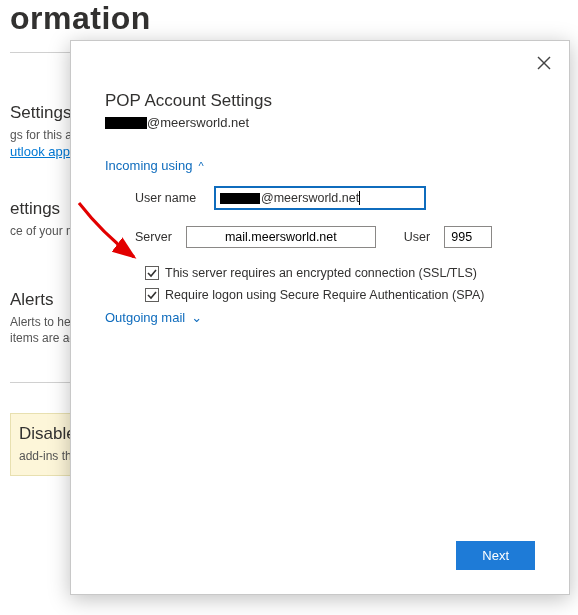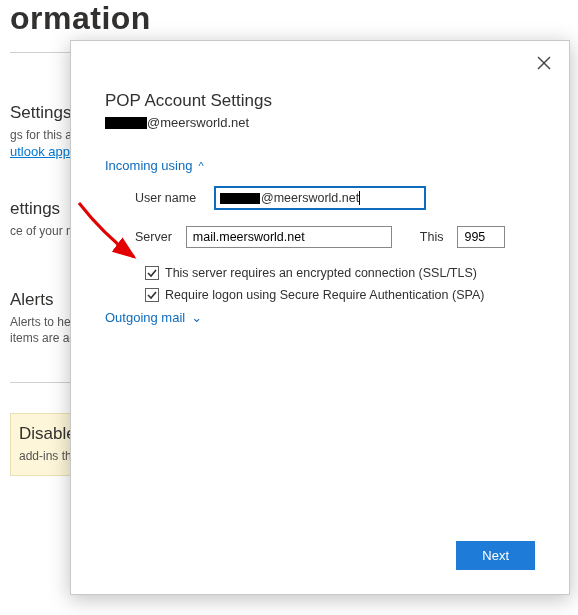--- a/index.html
+++ b/index.html
@@ -258,22 +258,22 @@
       <span class="redact"></span>
       <span class="username-text">@meersworld.net</span>
       <span class="cursor-bar"></span>
     </div>
   </div>
 
 
 
   <div class="server-row">
     <span class="lbl">Server</span>
-    <input class="text-input" style="width: 206px;" value="mail.meersworld.net">
-    <span class="lbl" style="margin-left:14px">This</span>
+    <input class="text-input" style="width: 190px; text-align: center;" value="mail.meersworld.net">
+    <span class="lbl" style="margin-left:14px">User</span>
     <input class="text-input" style="width: 48px;" value="995">
   </div>
 
   <div class="chk-row ind">
     <span class="chk">
       <svg viewBox="0 0 10 10">
           <polyline points="1,5 4,8 9,2" fill="none" stroke="#323130" stroke-width="1.6"></polyline>
         </svg>
     </span>
     <span>This server requires an encrypted connection (SSL/TLS)</span>

